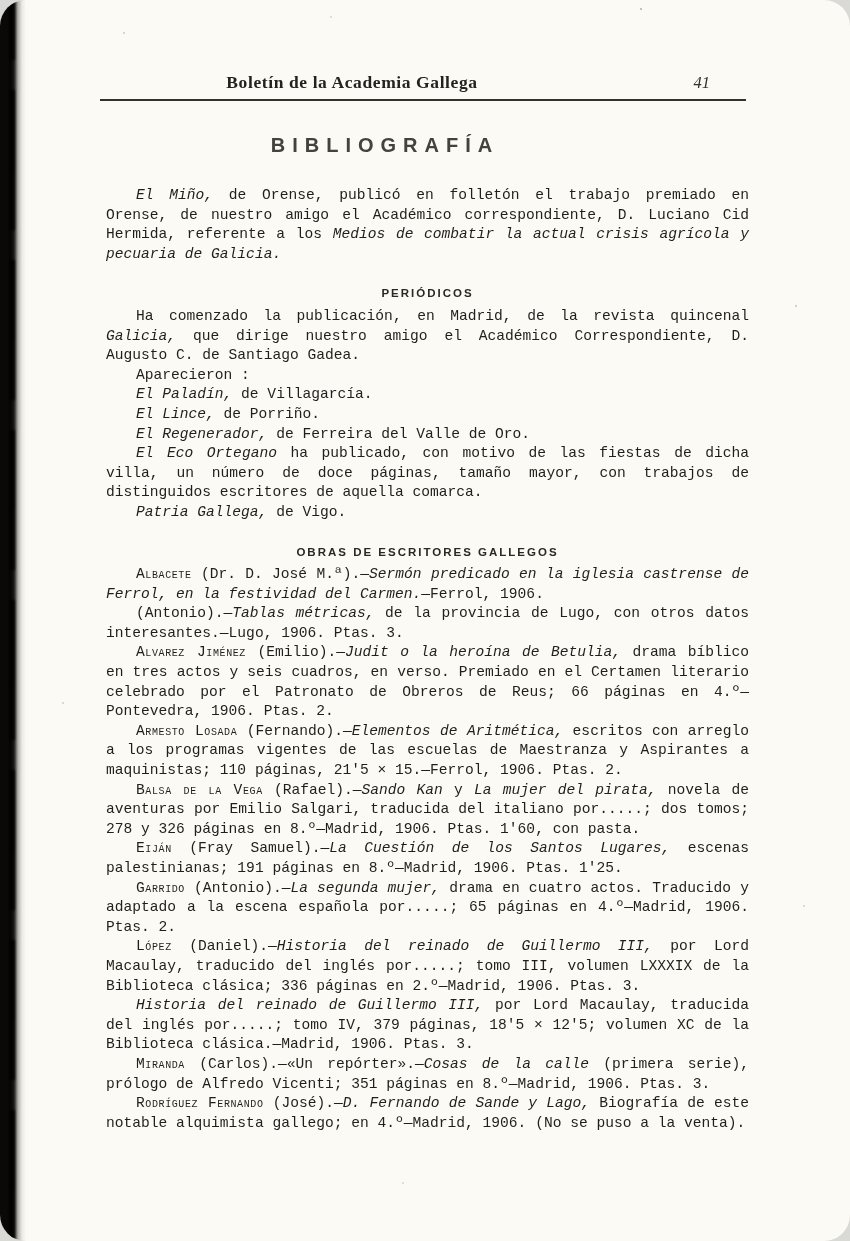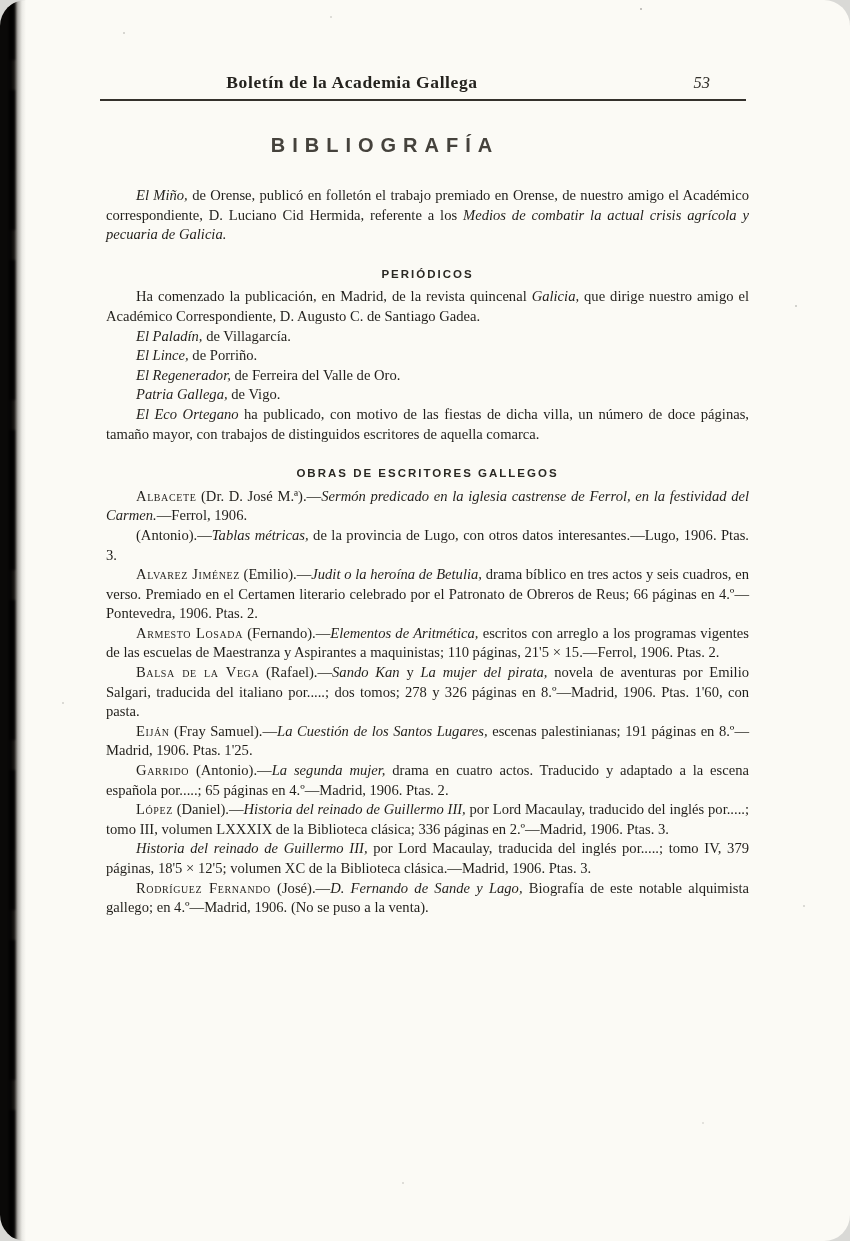--- a/index.html
+++ b/index.html
@@ -111,21 +111,21 @@
   .document-body {
     position: absolute;
     top: 186px;
     left: 106px;
     width: 643px;
     font-size: 14.6px;
     line-height: 19.6px;
     text-align: justify;
     color: var(--ink, #211f1b);
   }
-  .para { text-indent: 30px; margin: 0; }
+  .para { text-indent: 30px; margin: 0; font-family: Liberation Mono, monospace; }
   .section-heading {
     text-align: center;
     font-family: "Liberation Sans", "DejaVu Sans", sans-serif;
     font-weight: bold;
     font-size: 11.5px;
     letter-spacing: 2px;
     color: #2a2823;
     margin: 20px 0 3px 0;
   }
   .run-n { font-style: normal; }
@@ -134,40 +134,42 @@
 </style>
 </head>
 <body>
 
 <div class="page">
   <div class="speckles"></div>
   <div class="binding-edge"></div>
 
   <header class="page-header">
     <div class="running-title">Boletín de la Academia Gallega</div>
-    <div class="page-number">53</div>
+    <div class="page-number">41</div>
   </header>
   <div class="header-rule"></div>
 
   <h1 class="doc-title">BIBLIOGRAFÍA</h1>
 
   <main class="document-body">
       <p class="para"><span class="run-i">El Miño,</span><span class="run-n"> de Orense, publicó en folletón el trabajo premiado en Orense, de nuestro amigo el Académico correspondiente, D. Luciano Cid Hermida, referente a los </span><span class="run-i">Medios de combatir la actual crisis agrícola y pecuaria de Galicia.</span></p>
       <h2 class="section-heading">PERIÓDICOS</h2>
       <p class="para"><span class="run-n">Ha comenzado la publicación, en Madrid, de la revista quincenal </span><span class="run-i">Galicia,</span><span class="run-n"> que dirige nuestro amigo el Académico Correspondiente, D. Augusto C. de Santiago Gadea.</span></p>
+      <p class="para"><span class="run-n">Aparecieron :</span></p>
       <p class="para"><span class="run-i">El Paladín,</span><span class="run-n"> de Villagarcía.</span></p>
       <p class="para"><span class="run-i">El Lince,</span><span class="run-n"> de Porriño.</span></p>
       <p class="para"><span class="run-i">El Regenerador,</span><span class="run-n"> de Ferreira del Valle de Oro.</span></p>
+      <p class="para"><span class="run-i">El Eco Ortegano</span><span class="run-n"> ha publicado, con motivo de las fiestas de dicha villa, un número de doce páginas, tamaño mayor, con trabajos de distinguidos escritores de aquella comarca.</span></p>
       <p class="para"><span class="run-i">Patria Gallega,</span><span class="run-n"> de Vigo.</span></p>
-      <p class="para"><span class="run-i">El Eco Ortegano</span><span class="run-n"> ha publicado, con motivo de las fiestas de dicha villa, un número de doce páginas, tamaño mayor, con trabajos de distinguidos escritores de aquella comarca.</span></p>
       <h2 class="section-heading">OBRAS DE ESCRITORES GALLEGOS</h2>
       <p class="para"><span class="run-sc">Albacete</span><span class="run-n"> (Dr. D. José M.ª).—</span><span class="run-i">Sermón predicado en la iglesia castrense de Ferrol, en la festividad del Carmen.</span><span class="run-n">—Ferrol, 1906.</span></p>
       <p class="para"><span class="run-n">(Antonio).—</span><span class="run-i">Tablas métricas,</span><span class="run-n"> de la provincia de Lugo, con otros datos interesantes.—Lugo, 1906. Ptas. 3.</span></p>
       <p class="para"><span class="run-sc">Alvarez Jiménez</span><span class="run-n"> (Emilio).—</span><span class="run-i">Judit o la heroína de Betulia,</span><span class="run-n"> drama bíblico en tres actos y seis cuadros, en verso. Premiado en el Certamen literario celebrado por el Patronato de Obreros de Reus; 66 páginas en 4.º—Pontevedra, 1906. Ptas. 2.</span></p>
       <p class="para"><span class="run-sc">Armesto Losada</span><span class="run-n"> (Fernando).—</span><span class="run-i">Elementos de Aritmética,</span><span class="run-n"> escritos con arreglo a los programas vigentes de las escuelas de Maestranza y Aspirantes a maquinistas; 110 páginas, 21'5 × 15.—Ferrol, 1906. Ptas. 2.</span></p>
       <p class="para"><span class="run-sc">Balsa de la Vega</span><span class="run-n"> (Rafael).—</span><span class="run-i">Sando Kan</span><span class="run-n"> y </span><span class="run-i">La mujer del pirata,</span><span class="run-n"> novela de aventuras por Emilio Salgari, traducida del italiano por.....; dos tomos; 278 y 326 páginas en 8.º—Madrid, 1906. Ptas. 1'60, con pasta.</span></p>
       <p class="para"><span class="run-sc">Eiján</span><span class="run-n"> (Fray Samuel).—</span><span class="run-i">La Cuestión de los Santos Lugares,</span><span class="run-n"> escenas palestinianas; 191 páginas en 8.º—Madrid, 1906. Ptas. 1'25.</span></p>
       <p class="para"><span class="run-sc">Garrido</span><span class="run-n"> (Antonio).—</span><span class="run-i">La segunda mujer,</span><span class="run-n"> drama en cuatro actos. Traducido y adaptado a la escena española por.....; 65 páginas en 4.º—Madrid, 1906. Ptas. 2.</span></p>
       <p class="para"><span class="run-sc">López</span><span class="run-n"> (Daniel).—</span><span class="run-i">Historia del reinado de Guillermo III,</span><span class="run-n"> por Lord Macaulay, traducido del inglés por.....; tomo III, volumen LXXXIX de la Biblioteca clásica; 336 páginas en 2.º—Madrid, 1906. Ptas. 3.</span></p>
       <p class="para"><span class="run-i">Historia del reinado de Guillermo III,</span><span class="run-n"> por Lord Macaulay, traducida del inglés por.....; tomo IV, 379 páginas, 18'5 × 12'5; volumen XC de la Biblioteca clásica.—Madrid, 1906. Ptas. 3.</span></p>
+      <p class="para"><span class="run-sc">Miranda</span><span class="run-n"> (Carlos).—«Un repórter».—</span><span class="run-i">Cosas de la calle</span><span class="run-n"> (primera serie), prólogo de Alfredo Vicenti; 351 páginas en 8.º—Madrid, 1906. Ptas. 3.</span></p>
       <p class="para"><span class="run-sc">Rodríguez Fernando</span><span class="run-n"> (José).—</span><span class="run-i">D. Fernando de Sande y Lago,</span><span class="run-n"> Biografía de este notable alquimista gallego; en 4.º—Madrid, 1906. (No se puso a la venta).</span></p>
     </main>
 </div>
 
 </body></html>

